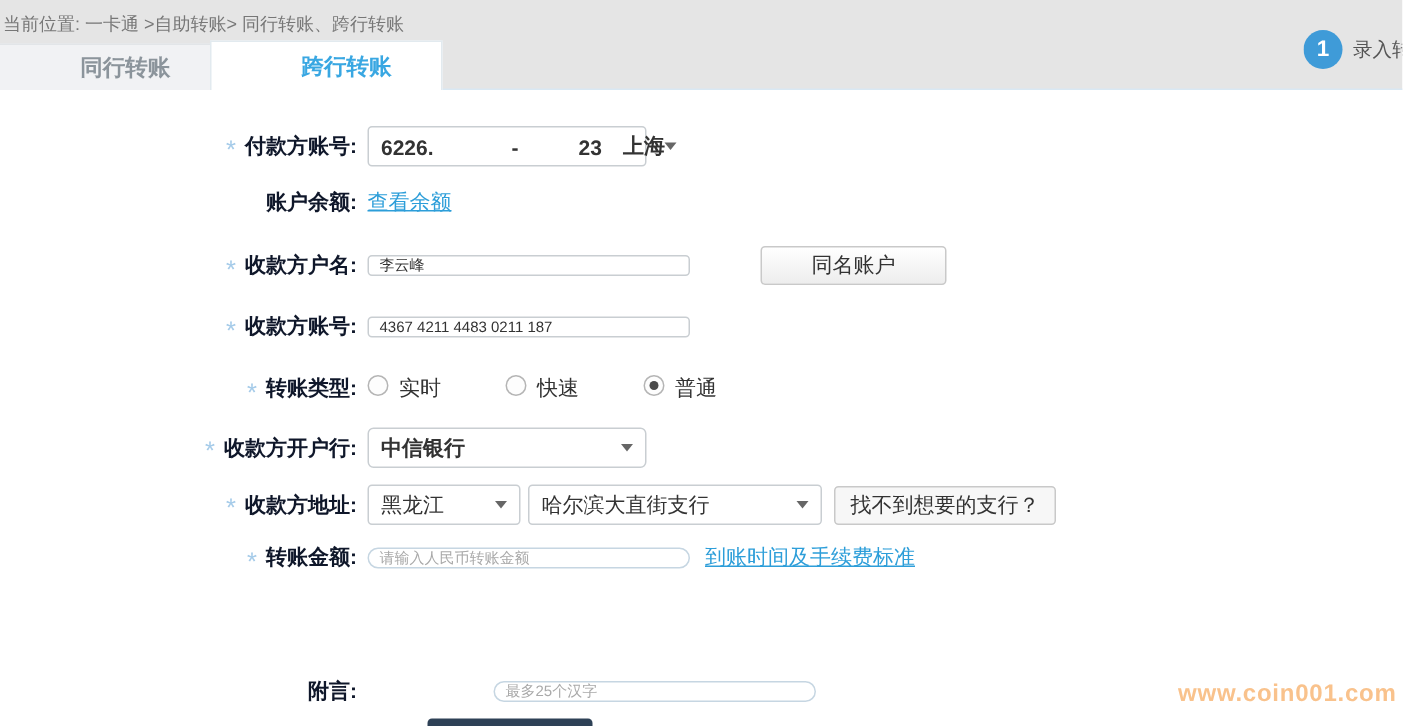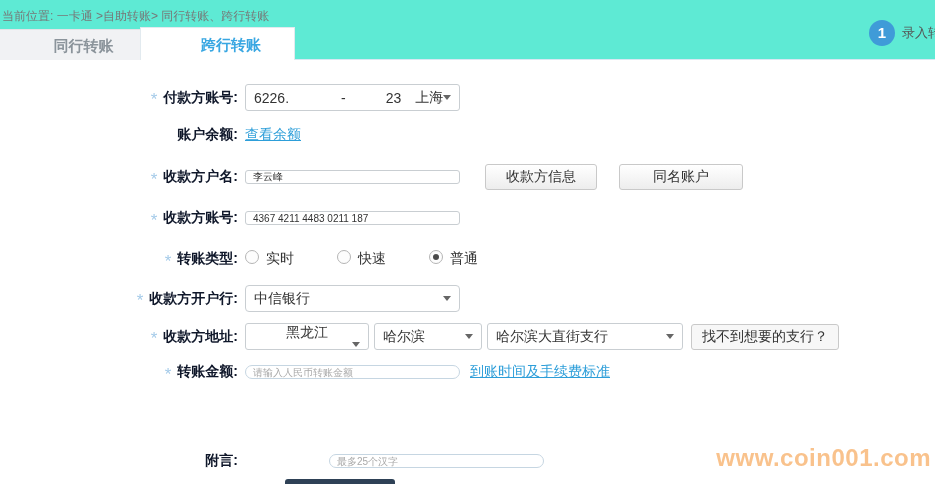--- a/index.html
+++ b/index.html
@@ -2,21 +2,21 @@
 <html><head>
 <meta charset="utf-8">
 <style>
   * { margin:0; padding:0; box-sizing:border-box; }
   html,body { width:935px; height:484px; overflow:hidden; background:#fff;
     font-family:"Liberation Sans","DejaVu Sans",sans-serif; }
   .page { position:relative; width:935px; height:484px; background:#fff; }
 
   
   .header { position:absolute; top:0; left:0; width:935px; height:60px;
-    background:#5eead4; border-bottom:1px solid #d9e8f3; }
+    background:#e5e5e5; border-bottom:1px solid #d9e8f3; }
   .breadcrumb { position:absolute; top:8px; left:2px; font-size:12px; color:#777; white-space:nowrap; }
   .tabs { position:absolute; bottom:-1px; left:0; display:flex; align-items:flex-end; }
   .tab { height:31px; line-height:31px; text-align:center; font-size:15px; font-weight:bold; cursor:pointer;padding-left:27px; }
   .tab-inactive { width:140px; background:#f1f2f4; color:#8b949b; border-top:1px solid #e2e5e8; }
   .tab-active { width:155px; height:33px; line-height:33px; background:#fff; color:#39a7e2;
     border:1px solid #e2eaef; border-bottom:none; }
   .step { position:absolute; top:20px; left:869px; width:66px; display:flex; align-items:center; overflow:hidden; }
   .step-circle { flex:0 0 auto; width:26px; height:26px; border-radius:50%; background:#3f9bd8;
     color:#fff; font-size:15px; font-weight:bold; text-align:center; line-height:26px; }
   .step-label { margin-left:7px; font-size:13px; color:#555; white-space:nowrap; }
@@ -33,49 +33,49 @@
   .tinput { height:14px; border:1px solid #c9ced2; border-radius:3px; background:#fff;
     padding:4px 7px; font-size:10px; color:#333; font-family:inherit; outline:none; }
   .tinput::placeholder { color:#a9a9a9; }
   .w-main { width:215px; }
   .round { border-radius:7px; border-color:#c6d6e2; }
 
   .select { height:27px; border:1px solid #c9ced2; border-radius:3px; background:#fff;
     display:flex; align-items:center; padding:0 8px; font-size:14px; color:#333; cursor:pointer; position:relative; }
   .arrow { width:0; height:0; border-left:4px solid transparent; border-right:4px solid transparent;
     border-top:5px solid #666; margin-left:auto; flex:0 0 auto; }
-  .sel-main { width:215px; }
+  .sel-main { width:186px;font-weight:bold; }
   .acct-sep { margin:0 0 0 52px; color:#333; }
   .acct-tail { margin-left:40px; }
   .acct-city { margin-left:14px; }
 
   .link { font-size:14px; color:#2d9ed9; text-decoration:underline; cursor:pointer; }
 
   .btn { height:26px; border:1px solid #c9c9c9; border-radius:3px;
     background:linear-gradient(#ffffff,#ededed); font-size:14px; color:#333;
     padding:0 20px; cursor:pointer; font-family:inherit; }
 
   .hint-line { position:absolute; left:253px; top:134px; font-size:13px; font-weight:bold; color:#333; letter-spacing:.5px; }
 
   .radio-group { display:flex; align-items:center; }
   .radio-item { display:flex; align-items:flex-start; margin-right:43px; cursor:pointer; }
   .radio { width:14px; height:14px; border:1px solid #b5b5b5; border-radius:50%; background:#fdfdfd;
     margin-right:7px; position:relative; flex:0 0 auto; }
   .radio.checked::after { content:""; position:absolute; left:3px; top:3px; width:6px; height:6px;
     border-radius:50%; background:#4a4a4a; }
   .radio-label { font-size:14px; color:#333; }
 
-  .sel-province { width:124px; margin-right:5px;flex-direction:column; }
+  .sel-province { width:102px; margin-right:5px; }
   .sel-city { width:108px; margin-right:5px; }
   .sel-branch { width:196px; margin-right:8px; }
 
   .next-btn { position:absolute; left:285px; bottom:0; width:110px; height:5px;
     background:#2e4156; border-radius:3px 3px 0 0; cursor:pointer; }
 
-  .watermark { position:absolute; right:4px; bottom:12px; font-size:24px; font-weight:bold;
+  .watermark { position:absolute; right:4px; bottom:12px; font-size:16px; font-weight:bold;
     color:#f9c28c; letter-spacing:.5px; pointer-events:none; }
 </style>
 </head>
 <body>
 
 <div class="page">
 
   <div class="header">
     <div class="breadcrumb">当前位置: 一卡通 &gt;自助转账&gt; 同行转账、跨行转账</div>
     <div class="tabs">
@@ -115,21 +115,20 @@
     </div>
 
     <div class="row" style="top:104px;">
       <div class="label-col">
         <span class="star">*</span>
         <span class="lbl">收款方户名:</span>
       </div>
       <span class="gap"></span>
       <input class="tinput w-main" value="李云峰" style="">
       <span style="width:25px;"></span>
-      <button class="btn">收款方信息</button>
       <span style="width:22px;"></span>
       <button class="btn" style="padding:0 33px;">同名账户</button>
     </div>
 
     <div class="hint-line"></div>
 
     <div class="row" style="top:149px;">
       <div class="label-col">
         <span class="star">*</span>
         <span class="lbl">收款方账号:</span>
@@ -175,24 +174,20 @@
     <div class="row" style="top:263px;">
       <div class="label-col">
         <span class="star">*</span>
         <span class="lbl">收款方地址:</span>
       </div>
       <span class="gap"></span>
       <div class="select sel-province">
         <span>黑龙江</span>
         <span class="arrow"></span>
       </div>
-      <div class="select sel-city">
-        <span>哈尔滨</span>
-        <span class="arrow"></span>
-      </div>
       <div class="select sel-branch">
         <span>哈尔滨大直街支行</span>
         <span class="arrow"></span>
       </div>
       <button class="btn" style="padding:0 10px; background:#f7f7f7;">找不到想要的支行？</button>
     </div>
 
     <div class="row" style="top:303px;">
       <div class="label-col">
         <span class="star">*</span>

